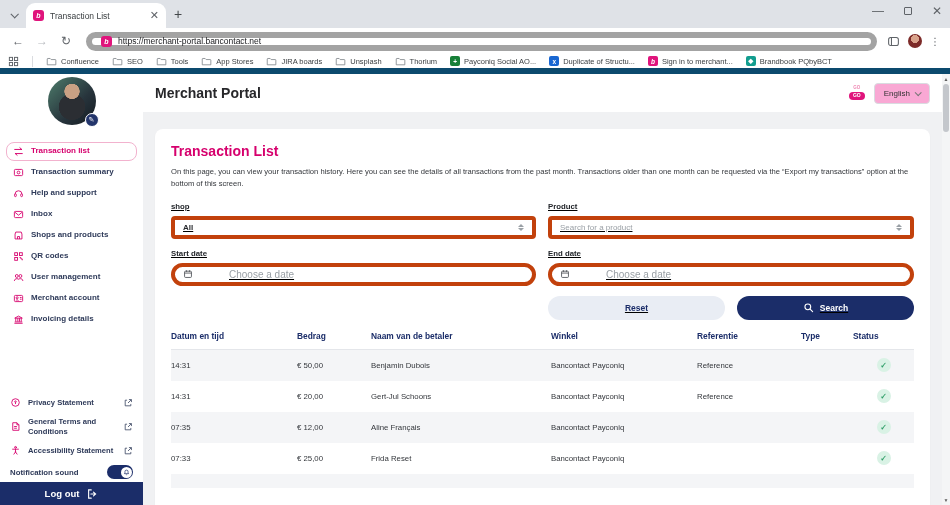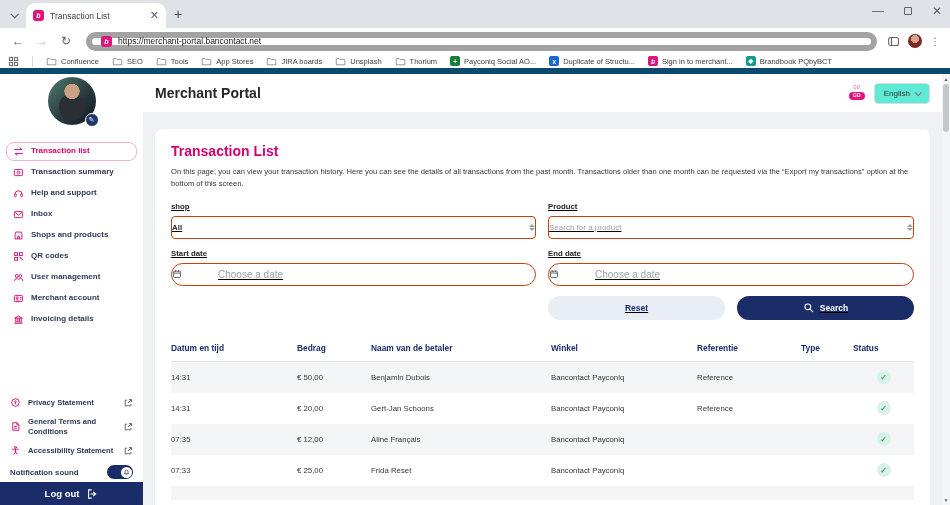--- a/index.html
+++ b/index.html
@@ -63,46 +63,46 @@
   .logout { height:23px; background:#1b2d69; color:#fff; display:flex; align-items:center; justify-content:center; gap:7px; font-size:9.5px; font-weight:bold; }
 
   
   .main { flex:1; display:flex; flex-direction:column; overflow:hidden; }
   .portal-header { height:38px; background:#fff; display:flex; align-items:center; padding:0 12px; }
   .portal-title { font-size:14px; font-weight:bold; color:#27272a; }
   .ph-right { margin-left:auto; display:flex; align-items:center; gap:9px; }
   .go-badge { display:flex; flex-direction:column; align-items:center; line-height:1; }
   .go-top { font-size:4.5px; font-weight:bold; color:#ef8ab5; }
   .go-pill { background:#e0147c; color:#fff; font-size:5px; font-weight:bold; border-radius:5px; padding:1.5px 4px; margin-top:1px; }
-  .lang-select { border:1px solid #d9dbe0; border-radius:4px; background:#5eead4; padding:5px 9px; display:flex; align-items:center; gap:5px; font-size:8px; color:#333; }
+  .lang-select { border:1px solid #d9dbe0; border-radius:4px; background:#f9a8d4; padding:5px 9px; display:flex; align-items:center; gap:5px; font-size:8px; color:#333; }
   .lang-chev { width:5px; height:5px; border-right:1.2px solid #777; border-bottom:1.2px solid #777; transform:rotate(45deg) translateY(-1px); }
 
   .card { margin:17px 12px 0; background:#fff; border-radius:8px 8px 0 0; padding:14px 16px 0; flex:1; overflow:hidden; box-shadow:0 1px 2px rgba(0,0,0,.04); }
   .page-title { color:#d6006d; font-size:14px; font-weight:bold; }
   .page-desc { font-size:7.6px; color:#33363b; line-height:1.55; margin-top:7px; max-width:744px; }
 
   .filters { margin-top:12px; display:grid; grid-template-columns:365px 1fr; column-gap:12px; row-gap:10px;text-decoration:underline; }
   .field label { display:block; font-size:7.8px; font-weight:bold; color:#22252a; margin-bottom:5px; }
-  .control { height:23px; border:1px solid #c2410c; border-radius:4px; background:#fff; display:flex; align-items:center; padding:0 0; gap:6px; }
+  .control { height:23px; border:4px solid #c2410c; border-radius:4px; background:#fff; display:flex; align-items:center; padding:0 8px; gap:6px; }
   .control.pill { border-radius:13px; }
   .control .value { font-size:8px; color:#26282c; font-weight:bold; flex:1; }
   .control input { border:none; outline:none; flex:1; font-size:8px; font-family:inherit; color:#26282c; background:transparent; }
   .control input::placeholder { color:#9aa0a6; font-weight:normal; }
   .control .placeholder { font-size:10px; color:#9aa0a6; flex:1;margin-left:30px; }
   .carets { display:flex; flex-direction:column; gap:1px; align-items:center; }
   .caret-up { width:0; height:0; border-left:3px solid transparent; border-right:3px solid transparent; border-bottom:3.5px solid #9aa0a6; }
   .caret-dn { width:0; height:0; border-left:3px solid transparent; border-right:3px solid transparent; border-top:3.5px solid #9aa0a6; }
   .cal-ic { color:#44474d; flex:none; display:flex; }
 
   .btn-row { grid-column:2; display:flex; gap:12px; }
   .btn { flex:1; height:24px; border-radius:12px; display:flex; align-items:center; justify-content:center; gap:6px; font-size:8.5px; font-weight:bold; }
   .btn-reset { background:#e9edf4; color:#1b2d69; }
   .btn-search { background:#1b2d69; color:#fff; }
 
-  .table { margin-top:16px; }
+  .table { margin-top:4px; }
   .trow { display:grid; grid-template-columns:126px 74px 180px 146px 104px 52px 1fr; align-items:center; }
   .thead { padding:7px 0 8px; border-bottom:1px solid #e4e6ea; }
   .thead span { font-size:8.4px; font-weight:bold; color:#1b2d69; }
   .tbody-row { height:31px; font-size:7.8px; color:#33363b; }
   .tbody-row.alt { background:#f4f5f7; }
   .cell-status { display:flex; justify-content:center; }
   .check { width:14px; height:14px; border-radius:50%; background:#d9f2e5; color:#2f9e68; font-size:8px; font-weight:bold; display:flex; align-items:center; justify-content:center; }
   .partial-row { height:14px; background:#f4f5f7; margin-top:0; }
 
   
@@ -449,21 +449,21 @@
             <span>Bancontact Payconiq</span>
             <span>Reference</span>
             <span></span>
             <span class="cell-status">
                 <span class="check">✓</span>
               </span>
           </div>
           <div class="trow tbody-row">
             <span>14:31</span>
             <span>€ 20,00</span>
-            <span>Gert-Jan Schoons</span>
+            <span>Gert-Jul Schoons</span>
             <span>Bancontact Payconiq</span>
             <span>Reference</span>
             <span></span>
             <span class="cell-status">
                 <span class="check">✓</span>
               </span>
           </div>
           <div class="trow tbody-row alt">
             <span>07:35</span>
             <span>€ 12,00</span>

